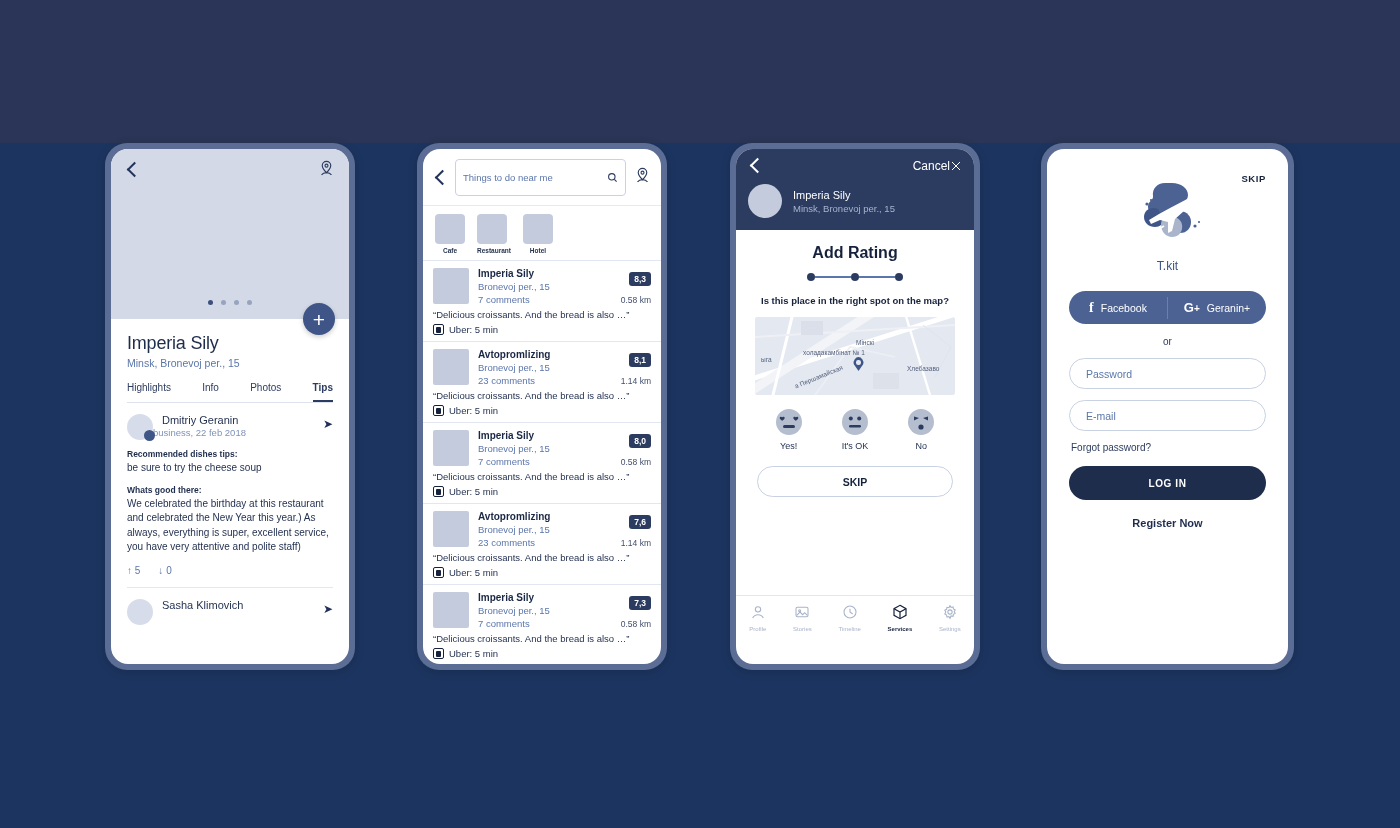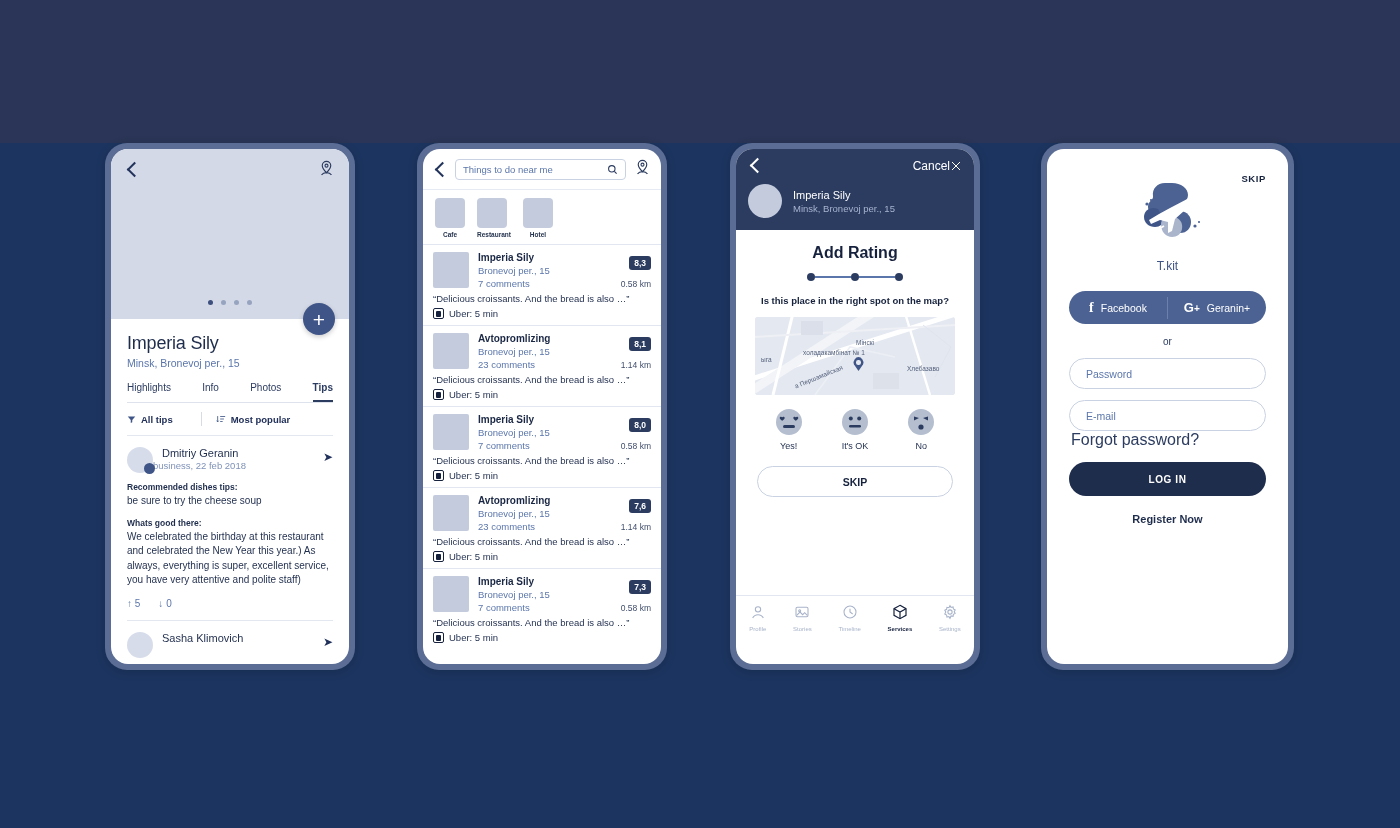--- a/index.html
+++ b/index.html
@@ -94,21 +94,21 @@
   .share { position: absolute; right: 0; top: 3px; font-size: 12px; color: #22315a; }
   .tip-label { font-size: 8.5px; font-weight: bold; color: #1f2d4d; margin-top: 9px; }
   .tip-text { font-size: 10px; color: #1f2d4d; line-height: 1.45; margin-top: 2px; }
   .votes { display: flex; gap: 18px; margin-top: 10px; font-size: 10px; color: #5b76ab; }
   .tip-sep { height: 1px; background: #e3e7ef; margin-top: 11px; }
 
   
   #phone2 { left: 417px; top: 143px; width: 250px; height: 527px; }
   .p2-top { padding: 10px 10px 0; display: flex; align-items: center; gap: 8px; }
   .search-box {
-    flex: 1; height: 21px; border: 1px solid #c9d2e2; border-radius: 4px;
+    flex: 1; height: 37px; border: 1px solid #c9d2e2; border-radius: 4px;
     background: #fff; display: flex; align-items: center;
     padding: 0 7px; justify-content: space-between;
   }
   .search-box span { font-size: 9.5px; color: #5b76ab; }
   .p2-catrow { display: flex; gap: 12px; padding: 8px 12px 6px; border-top: 1px solid #e6eaf2; margin-top: 9px; }
   .cat { text-align: center; }
   .cat .sq { width: 30px; height: 30px; border-radius: 4px; background: #c3cbdd; }
   .cat .lb { font-size: 6.5px; color: #26344f; margin-top: 3px; font-weight: bold; }
   .poi { padding: 7px 10px 6px; border-top: 1px solid #e1e6f0; }
   .poi-row { display: flex; gap: 9px; }
@@ -197,21 +197,21 @@
     margin-top: 18px; height: 33px; border-radius: 17px; background: #4c6293;
     display: flex; align-items: center; overflow: hidden;
   }
   .social > div { flex: 1; display: flex; align-items: center; justify-content: center; gap: 7px; color: #fff; font-size: 10.5px; }
   .social .sep { flex: 0 0 1px; width: 1px; height: 22px; background: #6b80ad; }
   .or { font-size: 10px; color: #2c3c60; margin-top: 12px; }
   .field {
     margin-top: 11px; height: 31px; border: 1px solid #c9d2e2; border-radius: 16px;
     display: flex; align-items: center; padding: 0 16px; font-size: 10.5px; color: #5b76ab;
   }
-  .forgot { text-align: left; font-size: 16px; color: #2c3c60; padding-left: 2px; }
+  .forgot { text-align: left; font-size: 10px; color: #2c3c60; margin-top: 11px; padding-left: 2px; }
   .login-btn {
     margin-top: 13px; height: 34px; border-radius: 18px; background: #1f2d4d;
     display: flex; align-items: center; justify-content: center;
     color: #fff; font-size: 10px; font-weight: bold; letter-spacing: .6px;
   }
   .register { margin-top: 17px; font-size: 11px; font-weight: bold; color: #1f2d4d; }
 </style>
 </head>
 <body>
 
@@ -243,36 +243,20 @@
         <div class="p1-title">Imperia Sily</div>
         <div class="p1-sub">Minsk, Bronevoj per., 15</div>
 
         <div class="p1-tabs">
           <span>Highlights</span>
           <span>Info</span>
           <span>Photos</span>
           <span class="active">Tips</span>
         </div>
 
-        <div class="p1-filters">
-          <div class="grp">
-            <svg class="ic-funnel" viewBox="0 0 24 24" fill="#3f5588">
-                <path d="M2 4h20l-8 9v6l-4 2v-8z"></path>
-              </svg>
-            <span>All tips</span>
-          </div>
-          <div class="divider"></div>
-          <div class="grp">
-            <svg class="ic-sort" viewBox="0 0 24 24" fill="none" stroke="#3f5588" stroke-width="2">
-              <path d="M4 5v14M4 19l-2.5-3M4 19l2.5-3"></path>
-                <path d="M10 6h12M10 12h9M10 18h6"></path>
-            </svg>
-            <span>Most popular</span>
-          </div>
-        </div>
 
         <div class="tip">
           <div class="tip-head">
             <div class="avatar">
                 <span class="em"></span>
               </div>
             <div>
               <div class="tip-name">Dmitriy Geranin</div>
               <div class="tip-meta">business, 22 feb 2018</div>
             </div>

